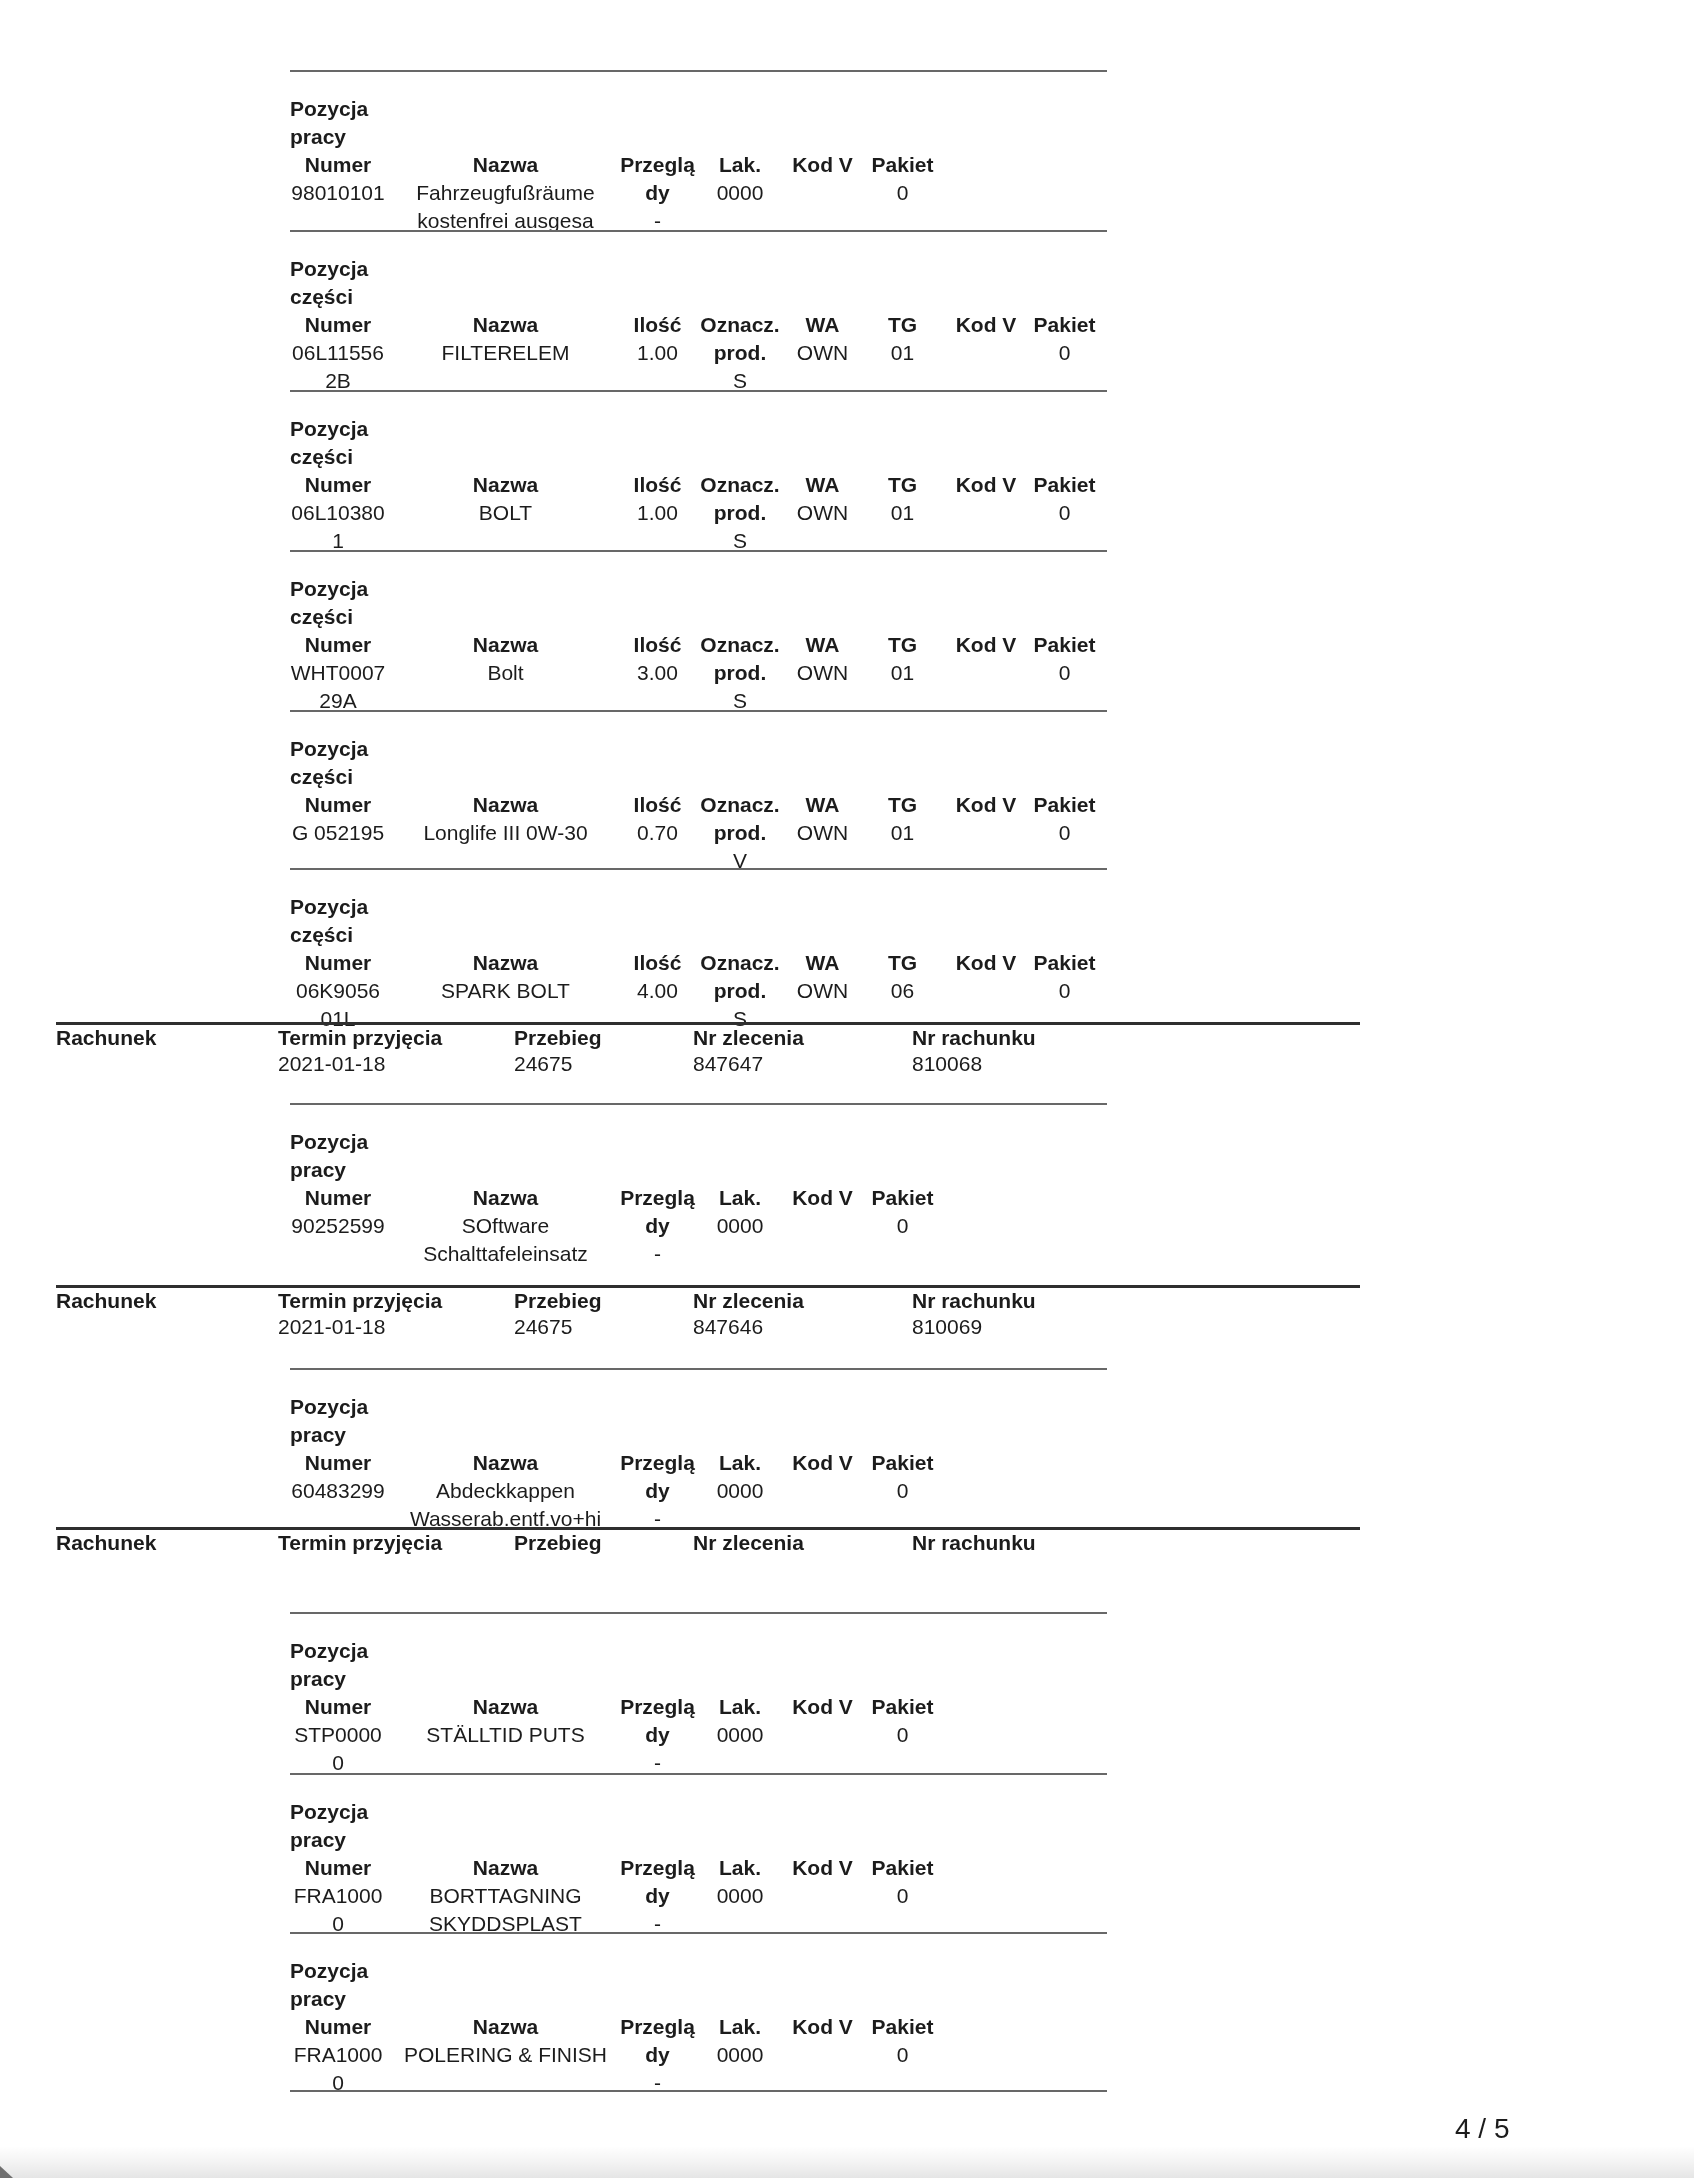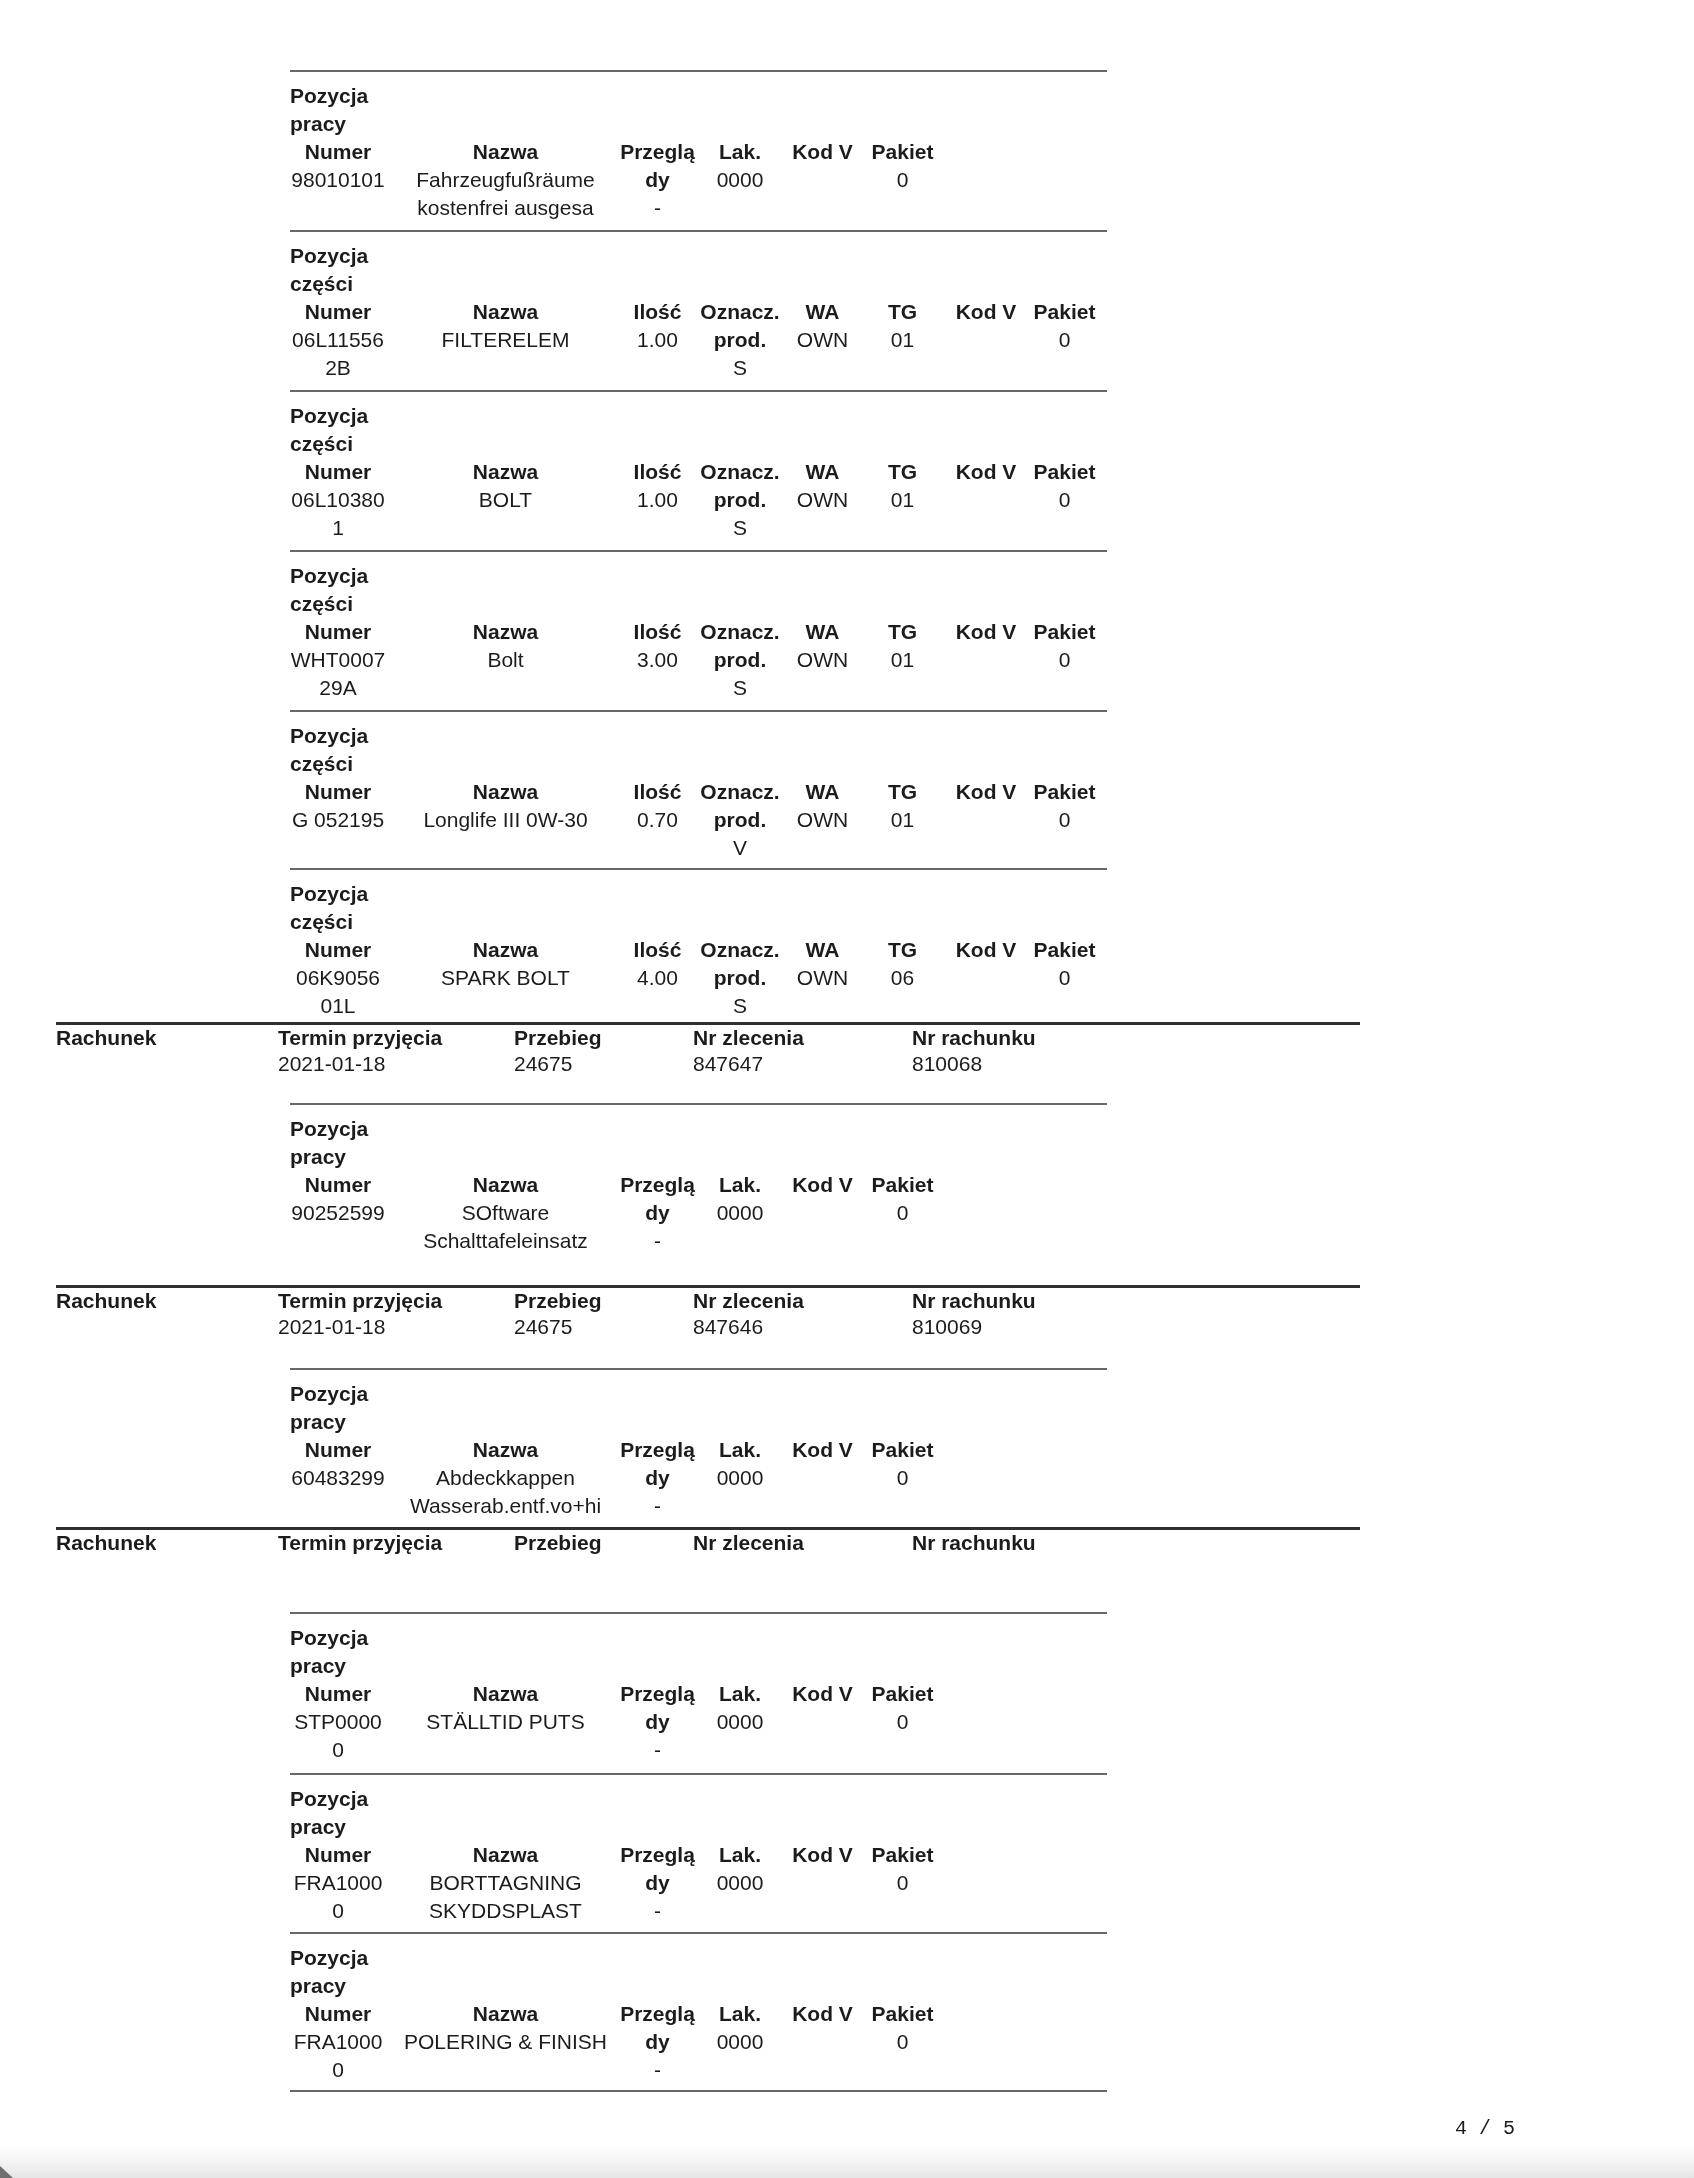--- a/index.html
+++ b/index.html
@@ -7,37 +7,37 @@
     width:1694px;height:2178px;position:relative;overflow:hidden;
     background:#ffffff;color:#1c1c1c;
     font-family:"Liberation Sans","DejaVu Sans",sans-serif;
     font-size:21px;line-height:28px;
   }
   .page{position:absolute;inset:0;}
   
   .block{
     position:absolute;left:290px;width:817px;
     border-top:2px solid #686868;
-    padding-top:10px;
+    padding-top:23px;
   }
   .sec{font-weight:bold;height:28px;white-space:nowrap;}
   .r{display:grid;grid-template-columns:96px 239px 65px 100px 65px 95px 72px 85px;height:28px;text-align:center;}
   .c{white-space:nowrap;overflow:visible;}
   .ctr{justify-self:center;}
   .b{font-weight:bold;}
   
   .invoice{
     position:absolute;left:56px;width:1304px;
     border-top:3px solid #2f2f2f;
     padding-top:0;line-height:26px;
   }
   .ir{display:grid;grid-template-columns:222px 236px 179px 219px 448px;height:26px;}
   
   .rule-final{position:absolute;left:290px;width:817px;height:0;border-top:2px solid #686868;}
-  .footer{position:absolute;left:1455px;top:2116px;font-size:20px;line-height:26px;font-family:Liberation Mono, monospace;}
+  .footer{position:absolute;left:1455px;top:2116px;font-size:28px;line-height:26px;}
   .page-edge{position:absolute;left:0;right:0;bottom:0;height:32px;
     background:linear-gradient(180deg,rgba(0,0,0,0) 0%,rgba(0,0,0,0.05) 55%,rgba(0,0,0,0.10) 100%);}
   .corner-curl{position:absolute;left:0;bottom:0;width:0;height:0;
     border-bottom:12px solid #6f6f6f;border-right:13px solid transparent;}
 </style>
 </head>
 <body>
 
 <div class="page">
 

